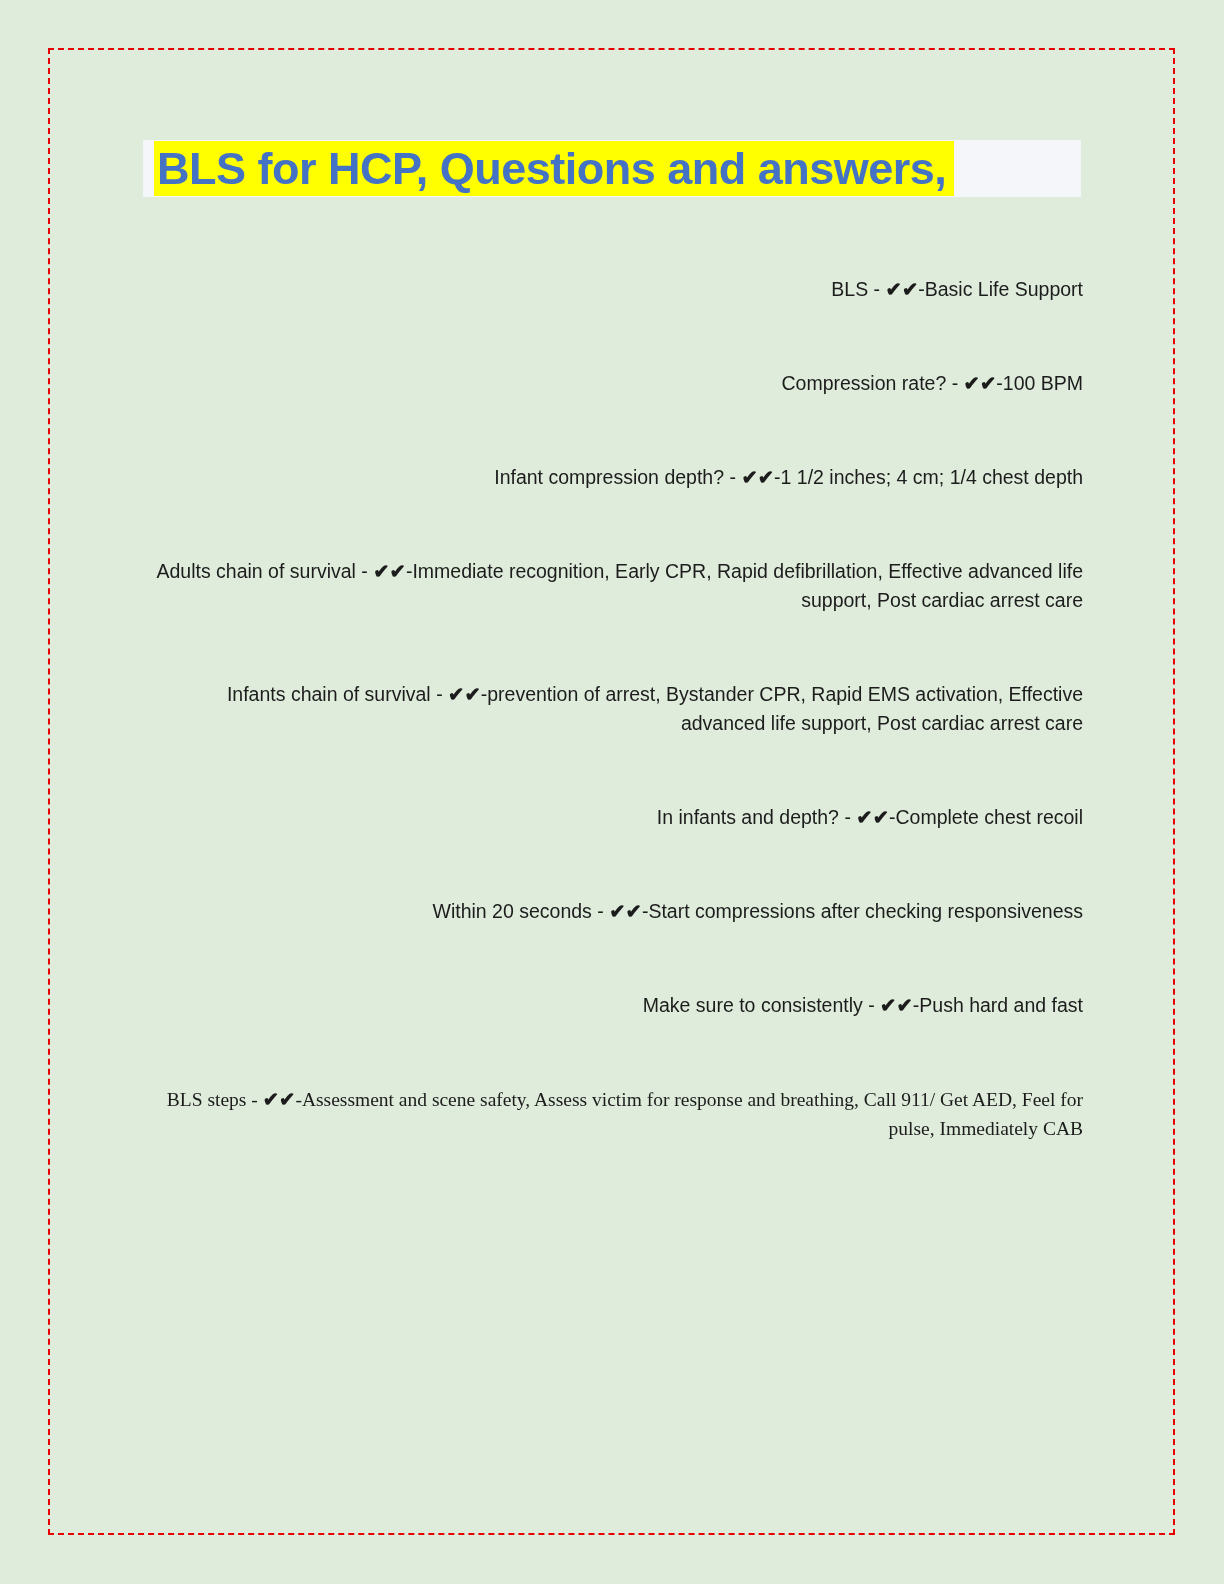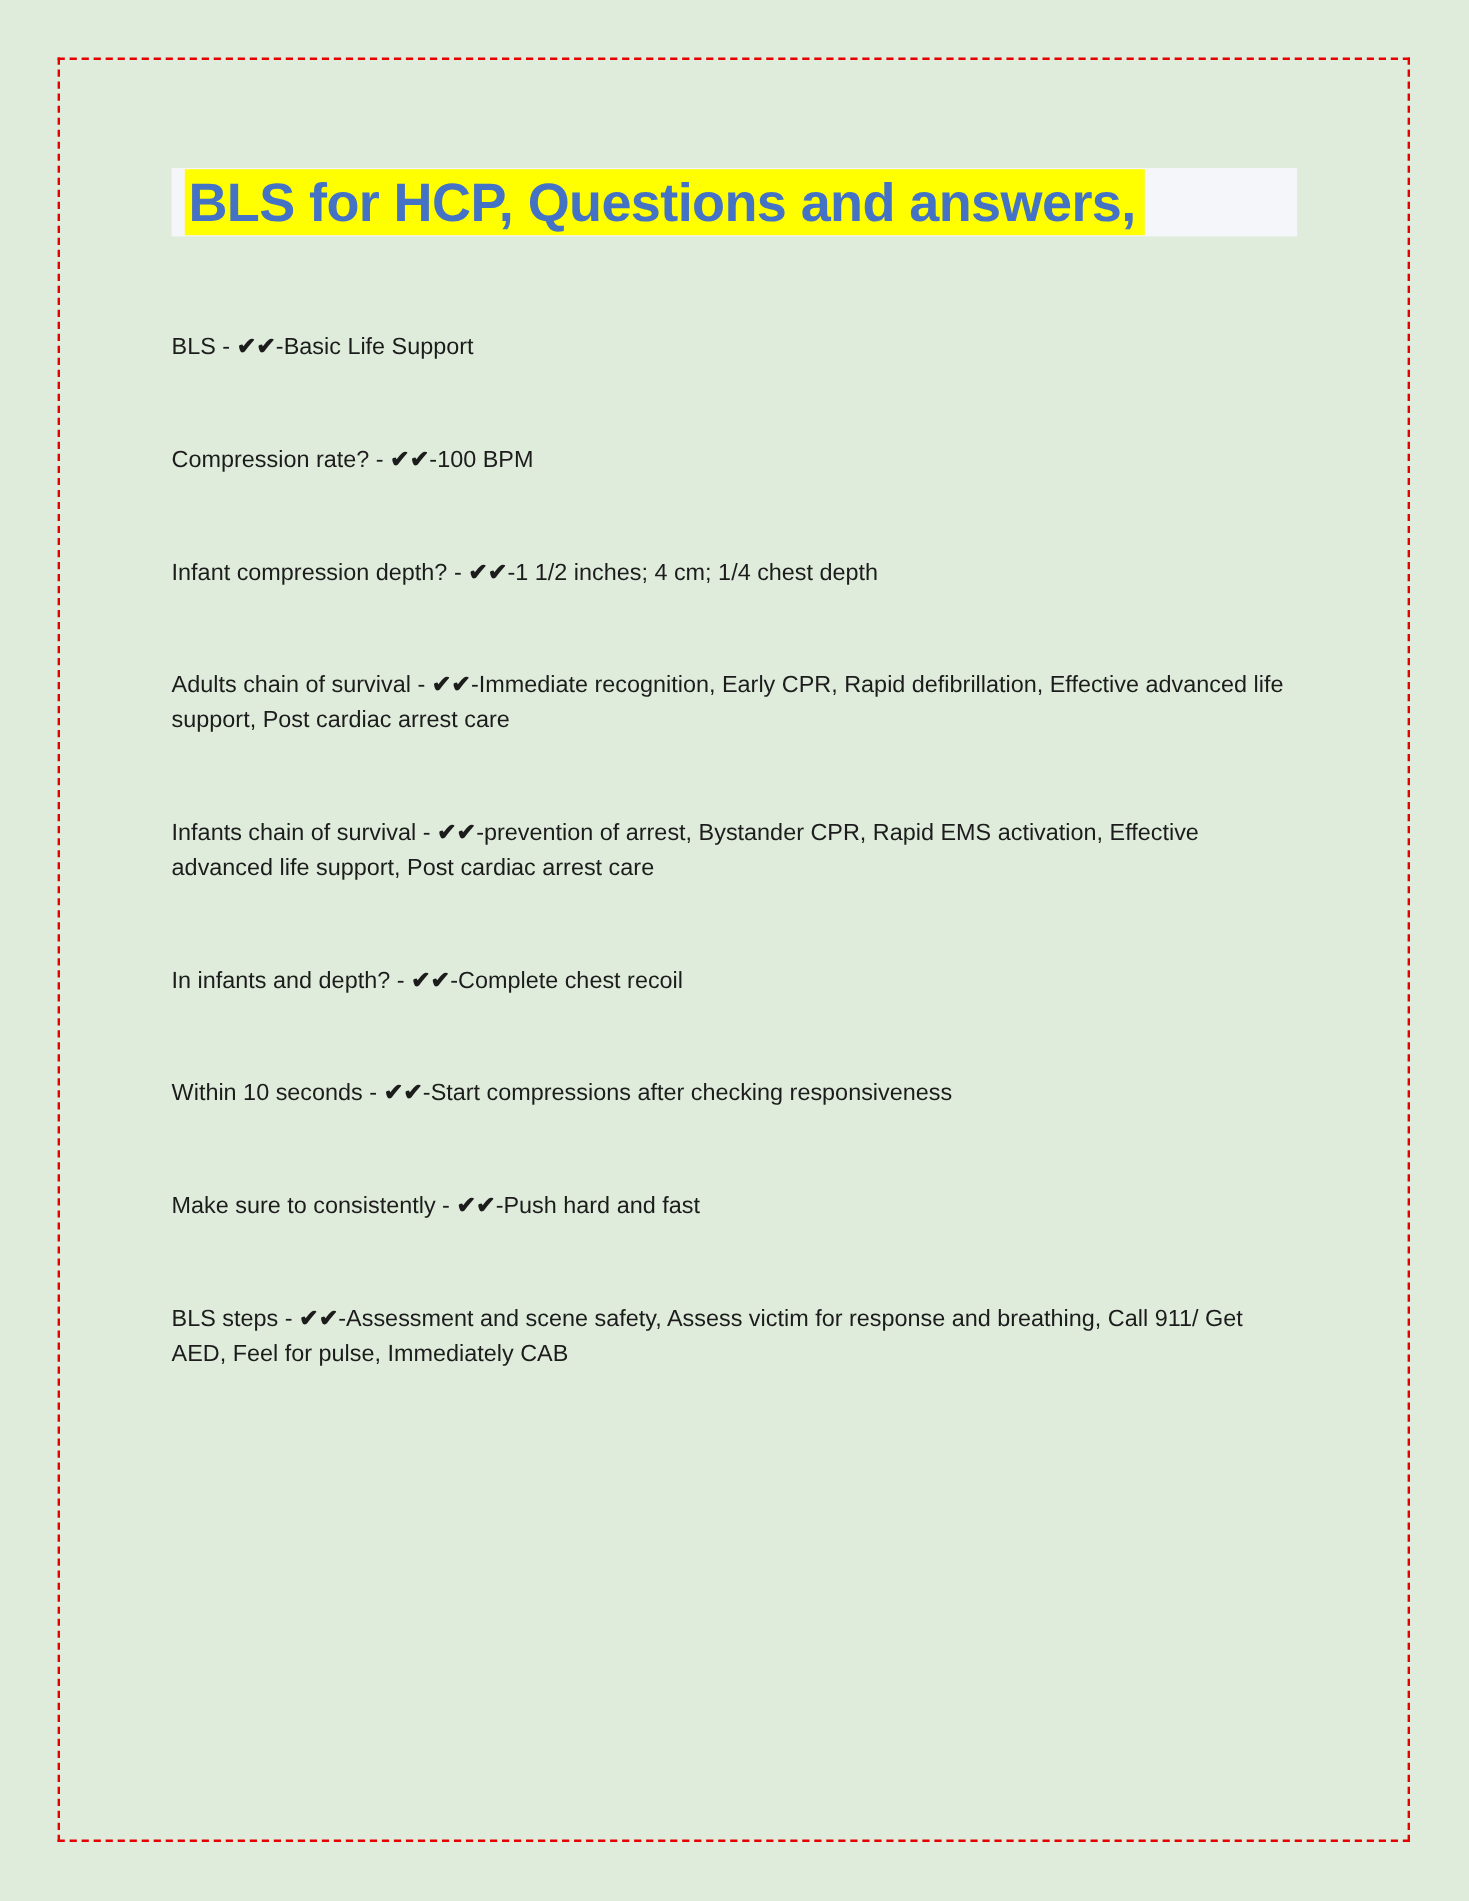--- a/index.html
+++ b/index.html
@@ -53,22 +53,23 @@
     background: var(--highlight);
     padding: 2px 8px 2px 3px;
     box-decoration-break: clone;
     -webkit-box-decoration-break: clone;
   }
   p.qa {
     margin: 0 0 65px 0;
     font-size: 19.5px;
     line-height: 29px;
     color: var(--text-color);
+    text-align: right;
   }
-  p.qa:last-child { margin-bottom: 4px; }
+  p.qa:last-child { margin-bottom: 4px; font-family: Liberation Serif, serif; }
   .pre { white-space: pre; }
   .check { font-weight: bold; }
 </style>
 </head>
 <body>
 
 <div class="page-border"></div>
 
 <div class="content">
 
@@ -83,19 +84,19 @@
 
 
   <p class="qa"><span>Infant compression depth?</span><span class="pre"> - </span><span class="check">✔✔</span><span class="pre">-</span><span>1 1/2 inches; 4 cm; 1/4 chest depth</span></p>
 
   <p class="qa"><span>Adults chain of survival</span><span class="pre"> - </span><span class="check">✔✔</span><span class="pre">-</span><span>Immediate recognition, Early CPR, Rapid defibrillation, Effective advanced life support, Post cardiac arrest care</span></p>
 
   <p class="qa"><span>Infants chain of survival</span><span class="pre"> - </span><span class="check">✔✔</span><span class="pre">-</span><span>prevention of arrest, Bystander CPR, Rapid EMS activation, Effective advanced life support, Post cardiac arrest care</span></p>
 
   <p class="qa"><span>In infants and depth?</span><span class="pre"> - </span><span class="check">✔✔</span><span class="pre">-</span><span>Complete chest recoil</span></p>
 
-  <p class="qa"><span>Within 10 seconds</span><span class="pre"> - </span><span class="check">✔✔</span><span class="pre">-</span><span>Start compressions after checking responsiveness</span></p>
+  <p class="qa"><span>Within 20 seconds</span><span class="pre"> - </span><span class="check">✔✔</span><span class="pre">-</span><span>Start compressions after checking responsiveness</span></p>
 
   <p class="qa"><span>Make sure to consistently</span><span class="pre"> - </span><span class="check">✔✔</span><span class="pre">-</span><span>Push hard and fast</span></p>
 
   <p class="qa"><span>BLS steps</span><span class="pre"> - </span><span class="check">✔✔</span><span class="pre">-</span><span>Assessment and scene safety, Assess victim for response and breathing, Call 911/ Get AED, Feel for pulse, Immediately CAB</span></p>
 
 </div>
 
 </body></html>

